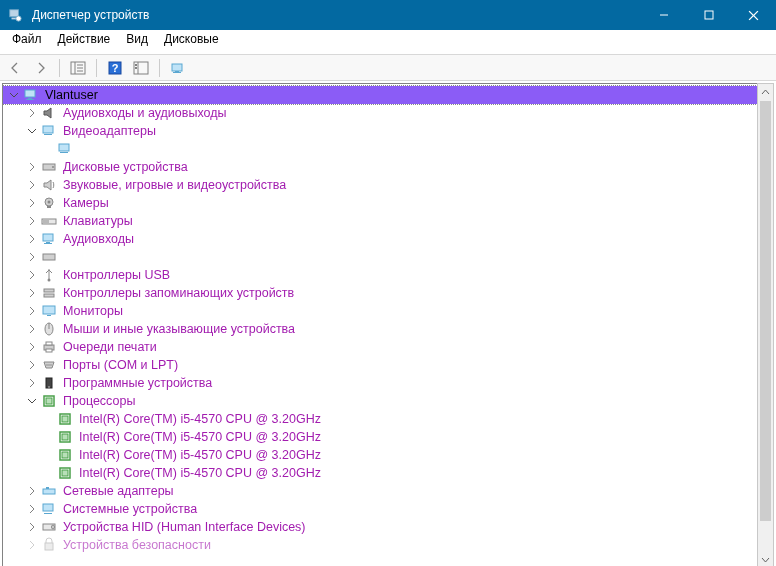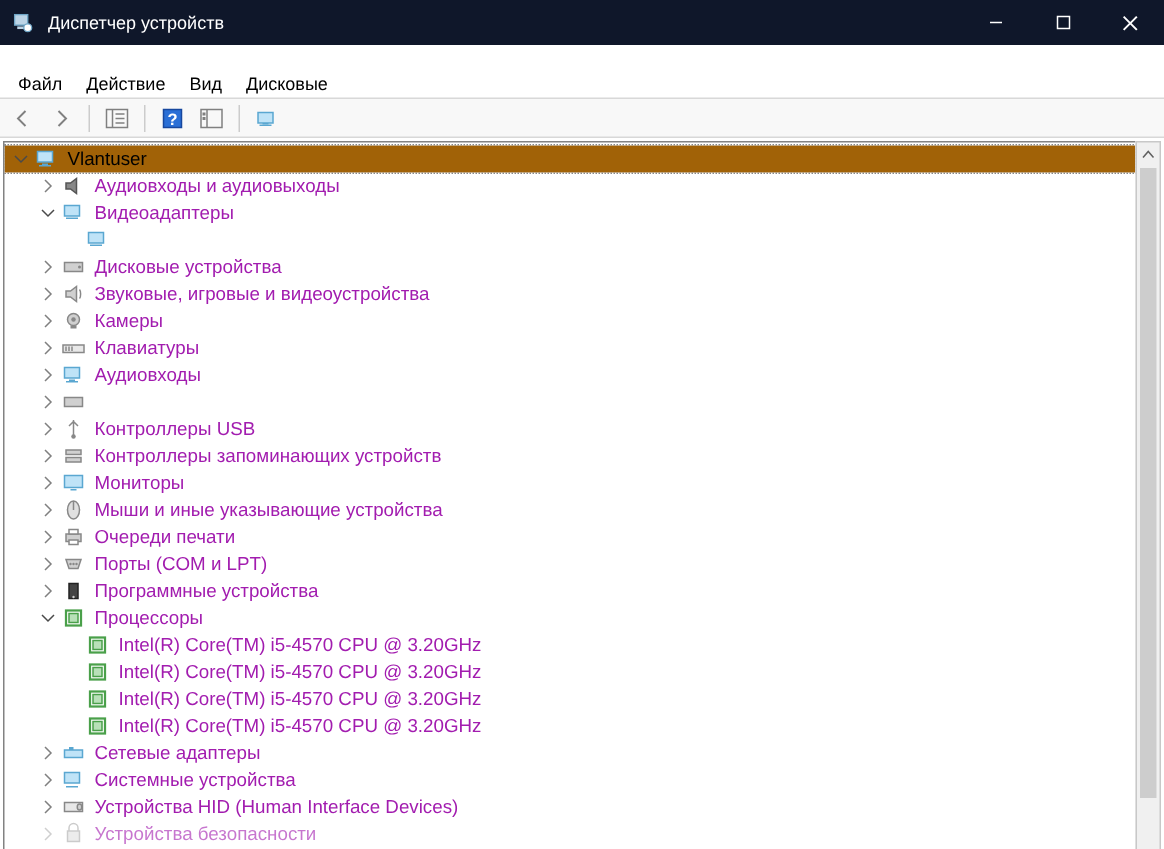--- a/index.html
+++ b/index.html
@@ -1,37 +1,37 @@
 <!DOCTYPE html>
 <html><head>
 <meta charset="utf-8">
 <style>
 * { margin: 0; padding: 0; box-sizing: border-box; font-family: "Segoe UI", Tahoma, sans-serif; }
 body { width: 776px; height: 566px; background: #fff; overflow: hidden; }
 
-.titlebar { height: 30px; background: #0f172a; display: flex; align-items: center; }
+.titlebar { height: 30px; background: #0369a1; display: flex; align-items: center; }
 .titlebar .icon-area { width: 30px; display:flex; align-items:center; justify-content:center; }
 .titlebar .title { color: #fff; font-size: 12px; flex: 1; padding-left: 2px; }
 .win-controls { display: flex; }
 .win-btn { width: 45px; height: 30px; display:flex; align-items:center; justify-content:center; color:#fff; font-size:11px; }
 .win-btn svg { stroke:#fff; fill:none; }
 
-.menubar { height: 36px; background: #fff; border-bottom: 1px solid #d8d8d8; display:flex; align-items:flex-end; padding: 0 4px; }
+.menubar { height: 25px; background: #fff; border-bottom: 1px solid #d8d8d8; display:flex; align-items:flex-start; padding: 0 4px; }
 .menu-item { font-size: 12px; color:#000; padding: 2px 8px; }
 
 .toolbar { height: 26px; background: #f8f8f8; border-bottom: 1px solid #d8d8d8; display:flex; align-items:center; padding: 0 4px; gap: 4px; }
 .tool-btn { width: 22px; height: 22px; display:flex; align-items:center; justify-content:center; border:1px solid transparent; }
 .tool-btn svg { display:block; }
 .tool-sep { width:1px; height:18px; background:#ccc; margin: 0 3px; }
 
 .content { position: relative; height: calc(100% - 76px); display:flex; }
 .tree-pane { flex:1; border: 1px solid #828282; border-right: none; margin: 2px 0 2px 2px; overflow: hidden; position: relative; background:#fff; }
 .tree { padding: 2px 0; font-size: 12.5px; line-height: 18px; white-space: nowrap; overflow-x: hidden; }
 .tree-row { display:flex; align-items:center; height:18px; padding-left: 4px; }
-.tree-row.selected { background:#a16207; outline: 1px dotted #888; }
+.tree-row.selected { background:#8b5cf6; outline: 1px dotted #888; }
 .expander { width:14px; height:14px; display:flex; align-items:center; justify-content:center; margin-right: 2px; }
 .node-icon { width:16px; height:16px; display:flex; align-items:center; justify-content:center; margin-right: 4px; }
 .expander svg { display:block; }
 .label { color:#a21caf; padding: 0 2px; }
 .label.sel { color:#000; }
 .indent { display:inline-block; }
 
 .vscroll { width: 17px; background:#f0f0f0; border:1px solid #c8c8c8; margin: 2px 2px 2px 0; position: relative; }
 .vscroll .arrow { height:17px; width:100%; display:flex; align-items:center; justify-content:center; }
 .vscroll .thumb { position:absolute; left:2px; right:2px; top:17px; height:420px; background:#cdcdcd; border-radius:0; }

